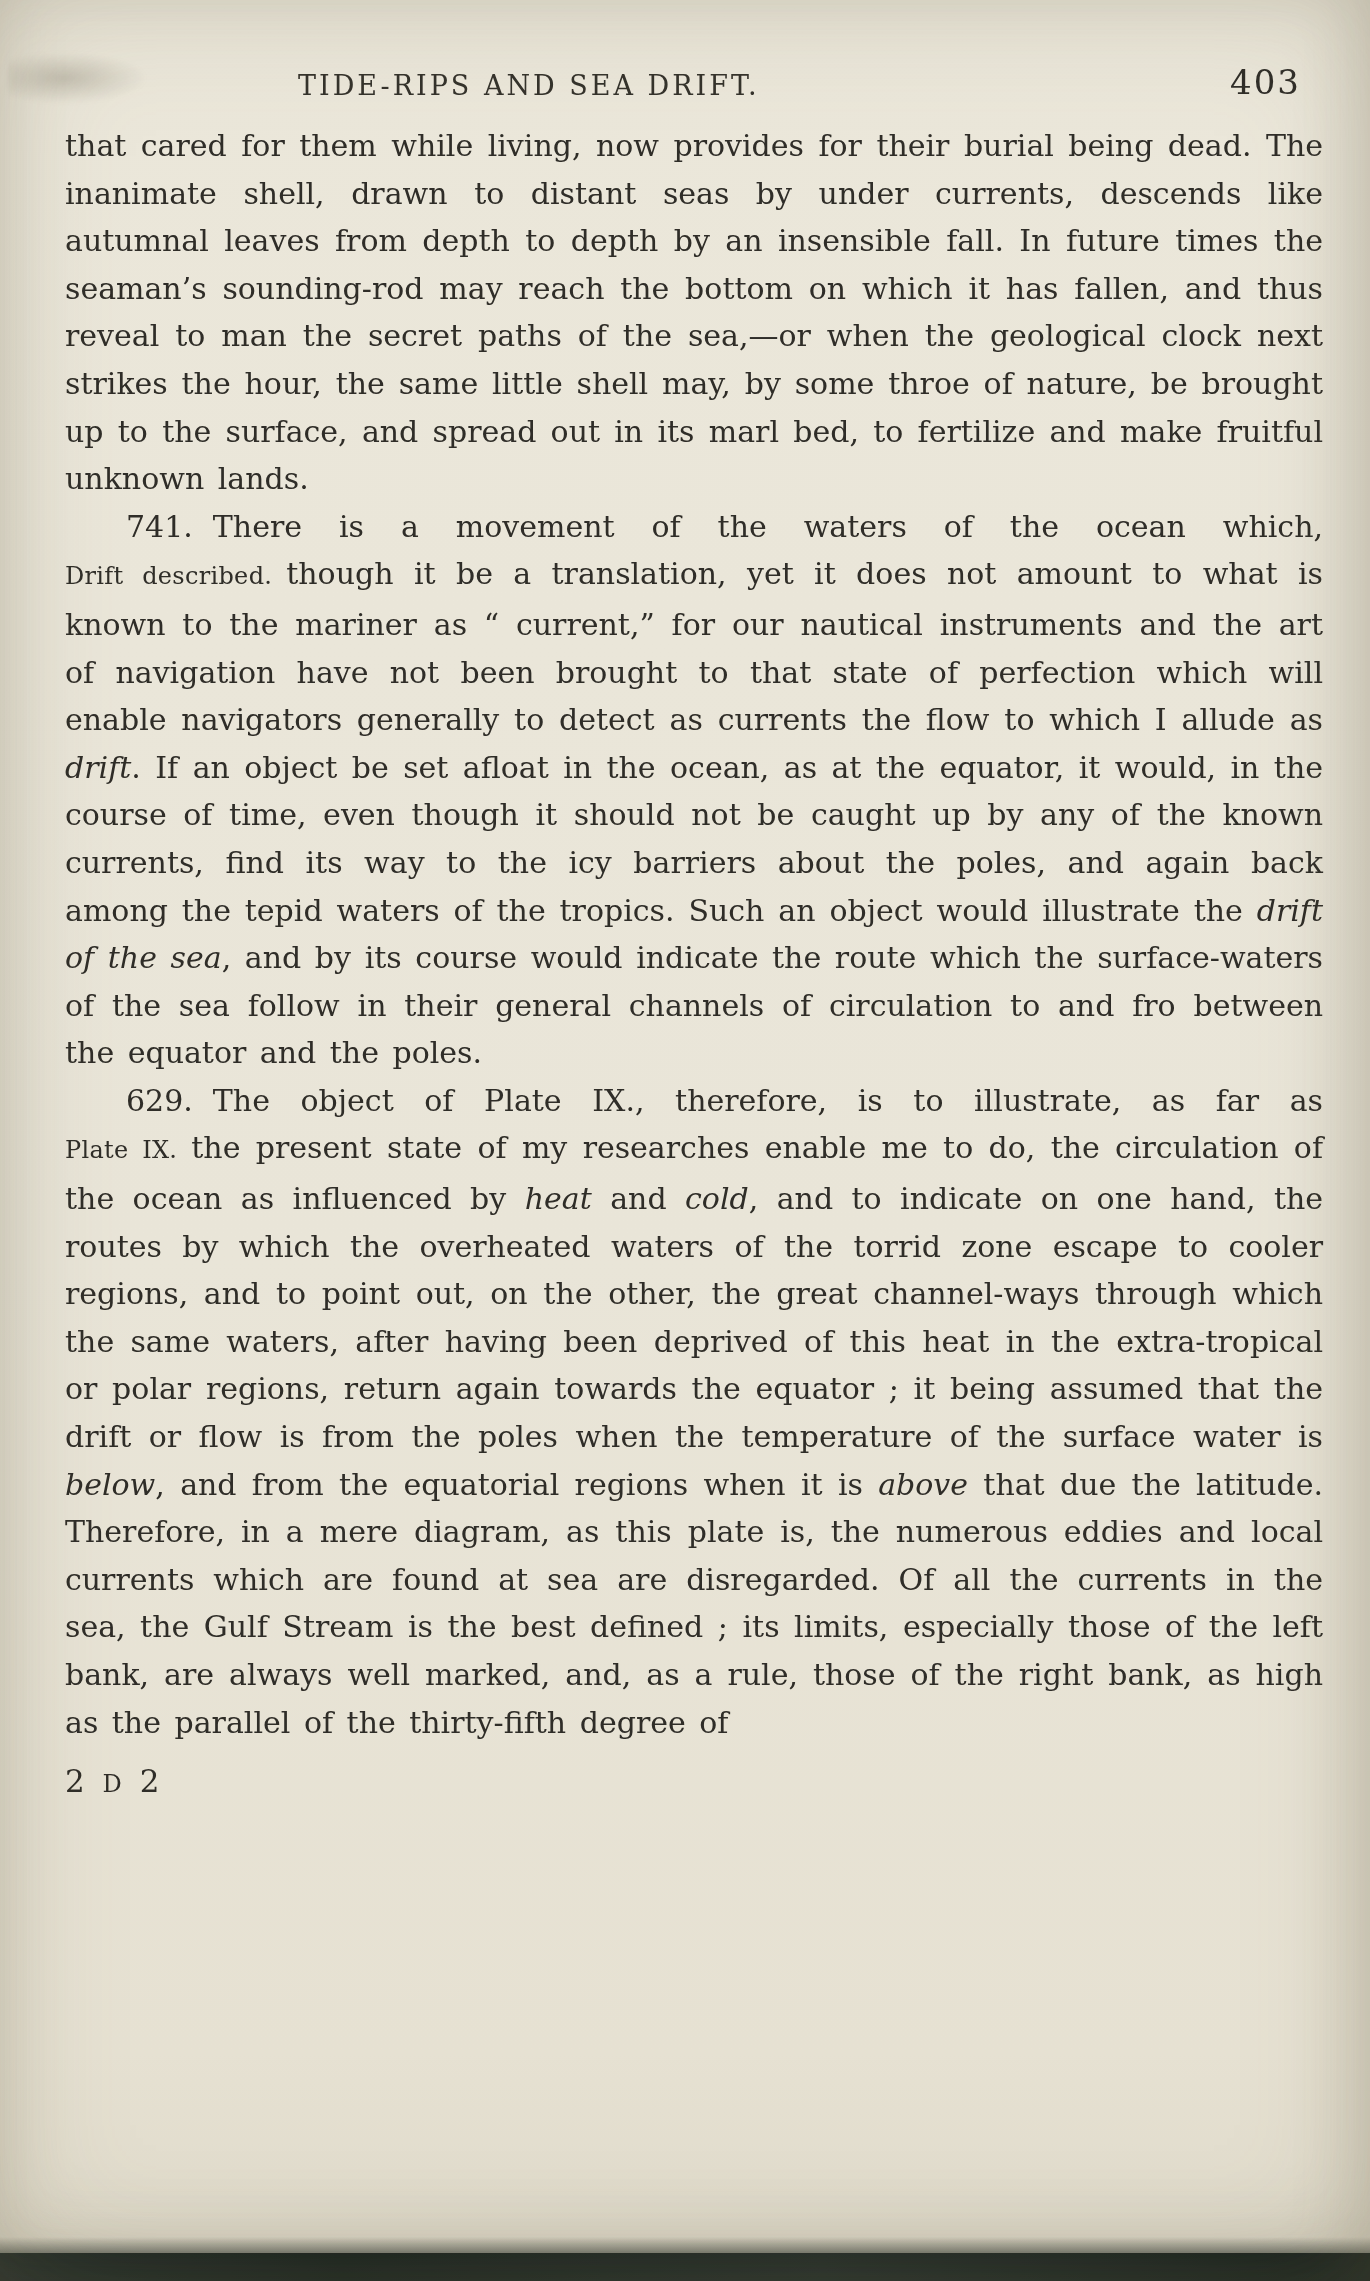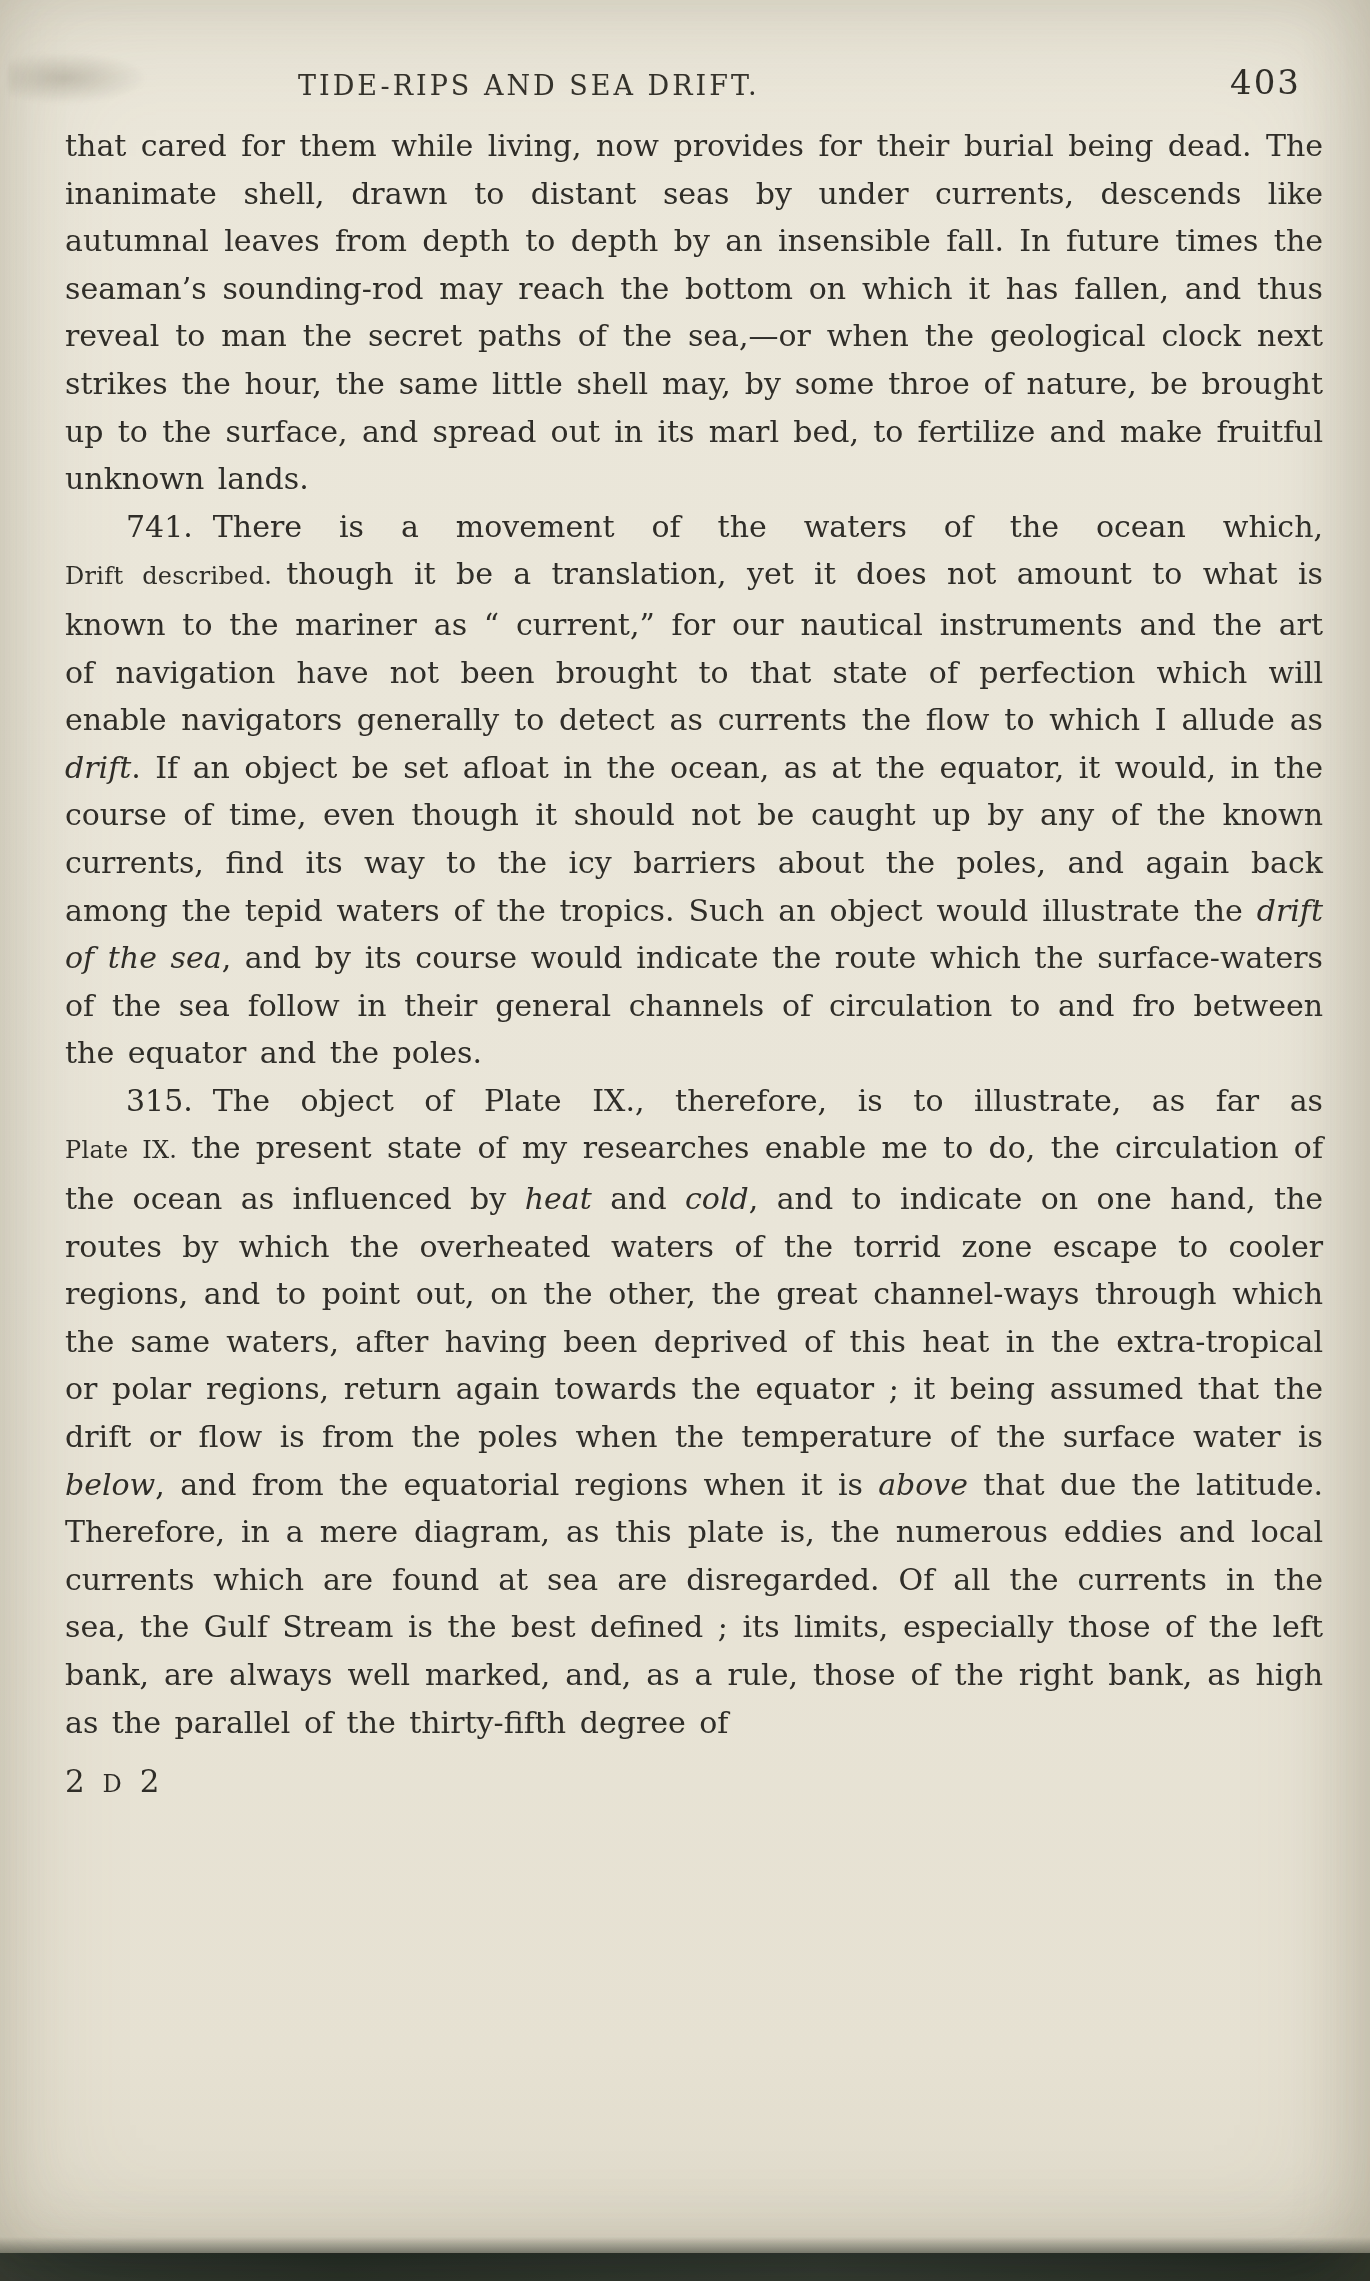--- a/index.html
+++ b/index.html
@@ -115,21 +115,21 @@
       <p class="para-first-line">
         <span class="para-number">741.</span><span>There is a movement of the waters of the ocean which,</span>
       </p>
       <p class="para">
         <span class="sidenote">Drift described.</span><span>though it be a translation, yet it does not amount to what is known to the mariner as “ current,” for our nautical instruments and the art of navigation have not been brought to that state of perfection which will enable navigators generally to detect as currents the flow to which I allude as <i>drift</i>. If an object be set afloat in the ocean, as at the equator, it would, in the course of time, even though it should not be caught up by any of the known currents, find its way to the icy barriers about the poles, and again back among the tepid waters of the tropics. Such an object would illustrate the <i>drift of the sea</i>, and by its course would indicate the route which the surface-waters of the sea follow in their general channels of circulation to and fro between the equator and the poles.</span>
       </p>
     </div>
 
     <div>
       <p class="para-first-line">
-        <span class="para-number">315.</span><span>The object of Plate IX., therefore, is to illustrate, as far as</span>
+        <span class="para-number">629.</span><span>The object of Plate IX., therefore, is to illustrate, as far as</span>
       </p>
       <p class="para">
         <span class="sidenote wide">Plate IX.</span><span>the present state of my researches enable me to do, the circulation of the ocean as influenced by <i>heat</i> and <i>cold</i>, and to indicate on one hand, the routes by which the overheated waters of the torrid zone escape to cooler regions, and to point out, on the other, the great channel-ways through which the same waters, after having been deprived of this heat in the extra-tropical or polar regions, return again towards the equator ; it being assumed that the drift or flow is from the poles when the temperature of the surface water is <i>below</i>, and from the equatorial regions when it is <i>above</i> that due the latitude. Therefore, in a mere diagram, as this plate is, the numerous eddies and local currents which are found at sea are disregarded. Of all the currents in the sea, the Gulf Stream is the best defined ; its limits, especially those of the left bank, are always well marked, and, as a rule, those of the right bank, as high as the parallel of the thirty-fifth degree of</span>
       </p>
     </div>
 
     <div class="footer">2 <span class="sig-d">D</span> 2</div>
 
   </div>
 

